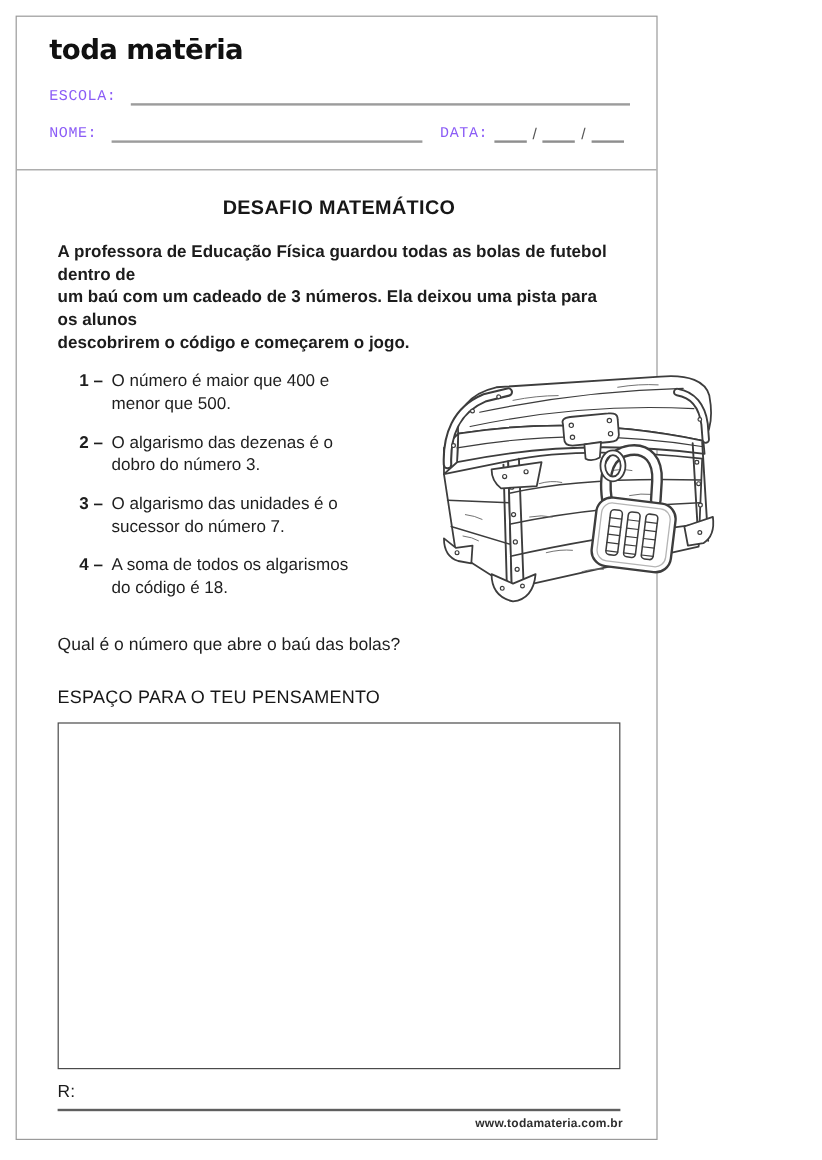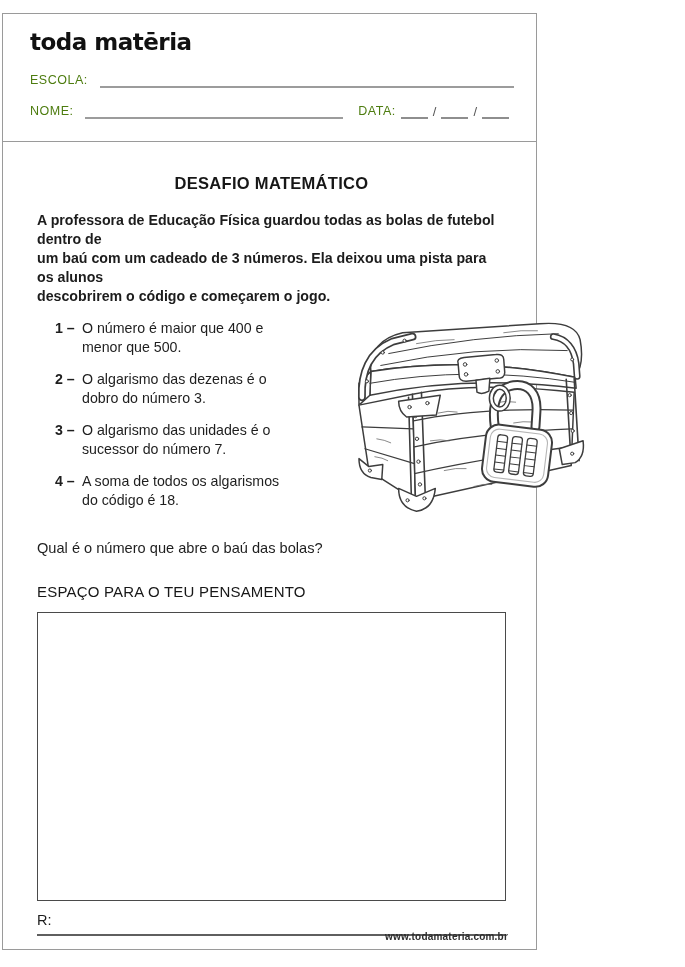--- a/index.html
+++ b/index.html
@@ -2,39 +2,39 @@
 <html><head>
 <meta charset="utf-8">
 <style>
   * { margin:0; padding:0; box-sizing:border-box; }
   html,body { background:#fff; }
   body {
     width:685px; height:967px; position:relative; overflow:hidden;
     font-family:"Liberation Sans", sans-serif; color:#1e1e1e;
   }
   .frame {
-    position:absolute; left:2px; top:13px; width:535px; height:937px;
+    position:absolute; left:13px; top:13px; width:535px; height:937px;
     border:1px solid #9a9a9a; background:#fff;
   }
   
   .hdr { height:128px; border-bottom:1px solid #9a9a9a; padding:13px 22px 0 27px; }
   .logo {
     font-family:"DejaVu Sans", sans-serif; font-weight:700; font-size:23px;
     letter-spacing:-0.5px; color:#111; line-height:30px;
   }
   .hrow { display:flex; align-items:flex-end; margin-top:15px; }
-  .lbl { font-size:12.5px; letter-spacing:0.5px; color:#4d7c0f; white-space:nowrap; line-height:16px; }
+  .lbl { font-size:12.5px; letter-spacing:0.5px; color:#8b5cf6; white-space:nowrap; line-height:16px;font-family:Liberation Mono, monospace; }
   .fill-line { flex:1; border-bottom:2px solid #9c9c9c; height:14px; margin-left:12px; }
   .date-label { margin-left:15px; }
   .dblank { width:27px; border-bottom:2px solid #8e8e8e; height:13px; margin:0 5px; display:inline-block; }
   .dsl { font-size:13px; color:#555; line-height:15px; }
   
   main { padding:0 30px 0 34px; }
   h1 { font-size:16.5px; font-weight:700; letter-spacing:0.3px; text-align:center;
-       margin-top:32px; color:#171717; }
+       margin-top:22px; color:#171717; }
   .intro { font-size:14.2px; line-height:19px; white-space:pre-line; color:#1c1c1c; }
   .intro.first { margin-top:18px;font-weight:bold; }
   .mid { display:flex; align-items:flex-start; margin-top:13px; }
   .hints { padding-left:18px; width:318px; flex:none; }
   .hint { display:flex; margin-bottom:14px; }
   .hnum { font-weight:700; font-size:14.2px; line-height:18.5px; width:27px; flex:none; }
   .htext { font-size:14.2px; line-height:18.5px; white-space:pre-line; }
   .chest { margin-left:auto; width:238px; margin-right:12px; margin-top:2px; }
   .chest svg { display:block; width:238px; height:194px; }
   .question { font-size:14.6px; margin-top:17px; }

